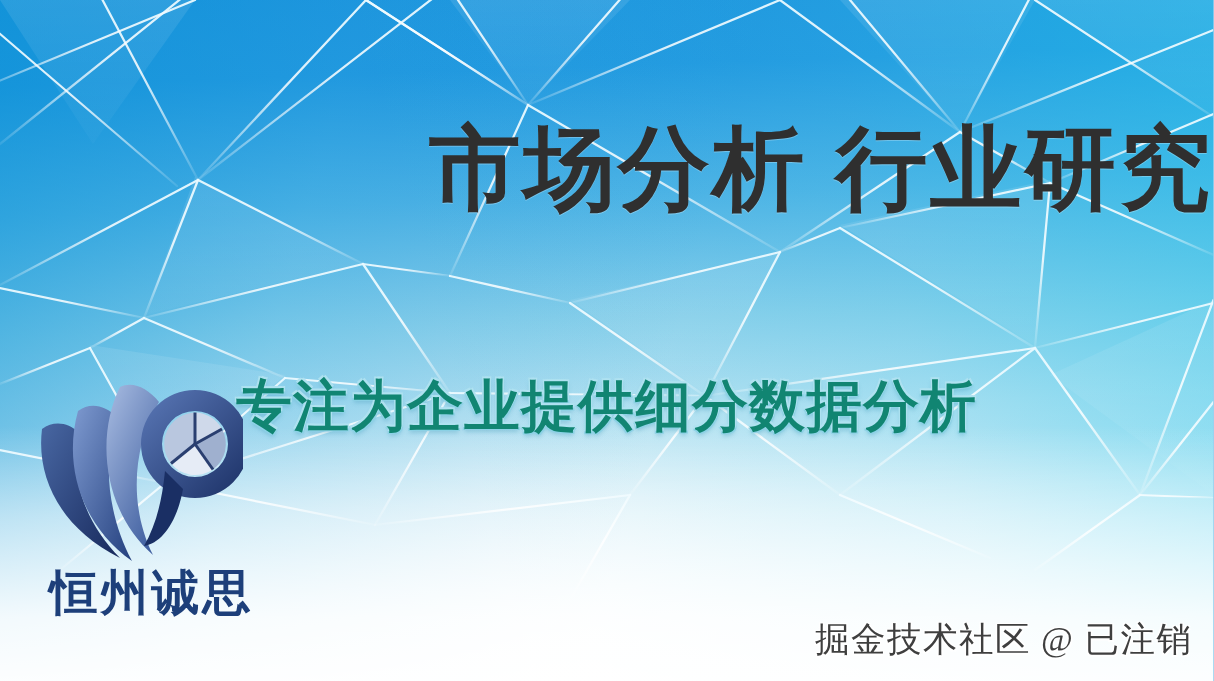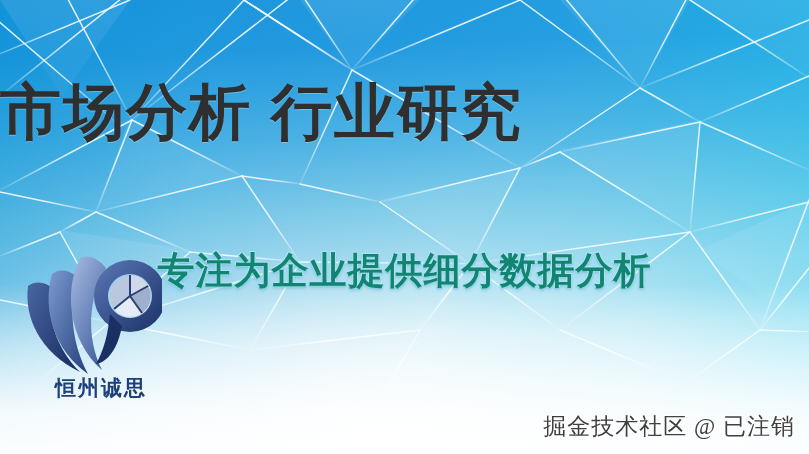--- a/index.html
+++ b/index.html
@@ -68,21 +68,21 @@
     width: 809px;
     height: 454px;
   }
 
   
   .title {
     position: absolute;
     left: 0;
     right: 0;
     top: 80px;
-    text-align: left;
+    text-align: right;
     font-size: 61px;
     line-height: 1.05;
     font-weight: bold;
     color: #2f2f2f;
     letter-spacing: 2px;
     font-family: "Liberation Sans", "DejaVu Sans", sans-serif;
     text-shadow: 0 1px 0 rgba(255,255,255,0.25);
     white-space: nowrap;
   }
   .subtitle {
@@ -119,21 +119,21 @@
     top: 0;
     width: 140px;
     height: 126px;
   }
   .logo-word {
     position: absolute;
     left: 0;
     top: 122px;
     width: 186px;
     text-align: center;
-    font-size: 21px;
+    font-size: 32px;
     font-weight: bold;
     color: #1d3f7a;
     letter-spacing: 2px;
     font-family: "Liberation Sans", "DejaVu Sans", sans-serif;
     white-space: nowrap;
   }
 
   
   .watermark {
     position: absolute;

